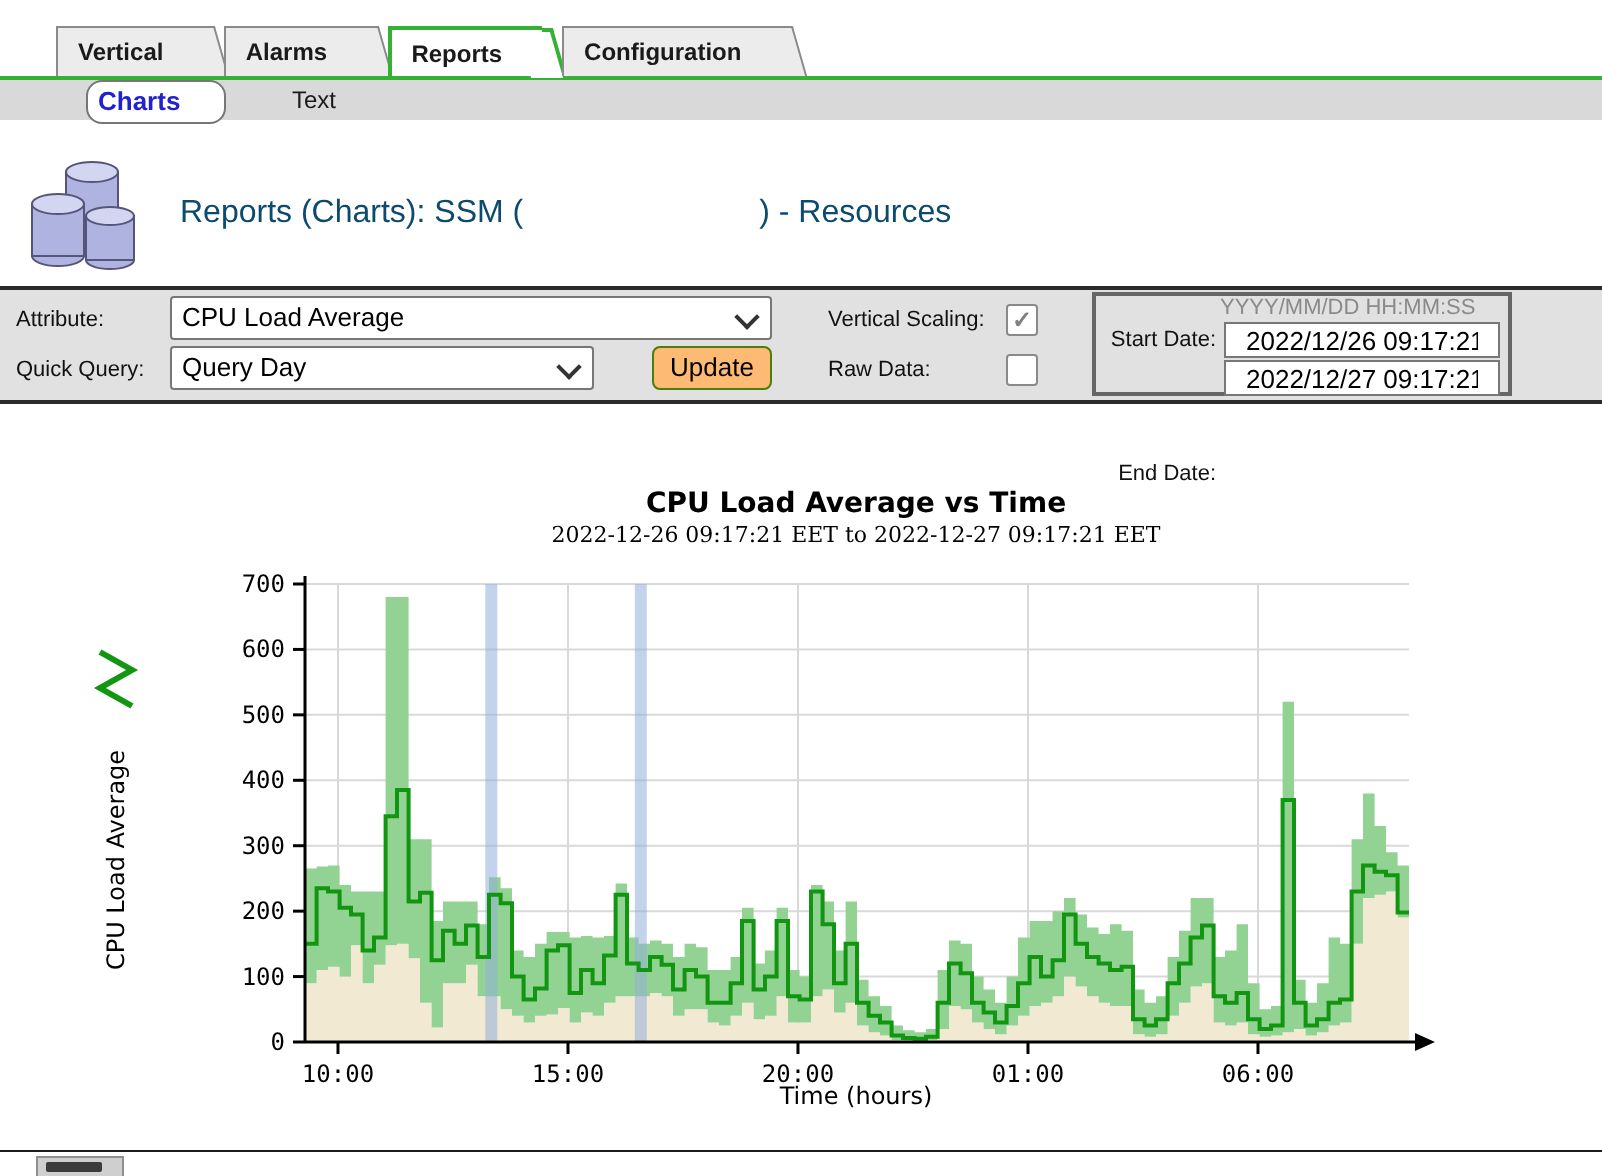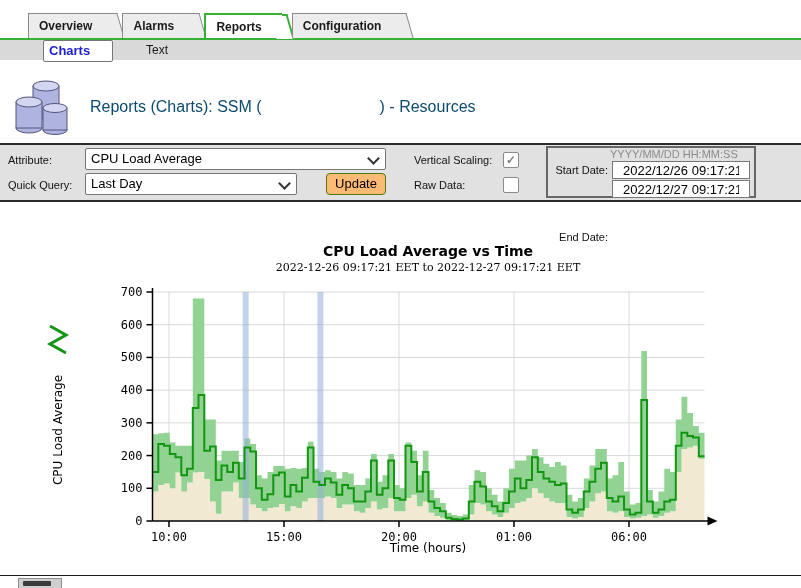--- a/index.html
+++ b/index.html
@@ -14,21 +14,21 @@
        font-size:12px;font-weight:bold;color:#1a1a1a;box-sizing:border-box;}
   .tab::after{content:"";position:absolute;top:-1px;right:-9px;width:16px;height:100%;
        background:#ececec;border:1px solid #8a8a8a;border-left:none;border-bottom:none;
        transform:skewX(16deg);z-index:-1;}
   .tab.active{background:#fff;border:2px solid #35b135;border-right:none;border-bottom:none;}
   .tab.active::after{background:#fff;border:2px solid #35b135;border-left:none;border-bottom:none;}
   .tab-underline{position:absolute;left:0;top:38px;width:801px;height:2px;background:#35b135;z-index:2;}
 
   .subbar{position:absolute;left:0;top:40px;width:801px;height:20px;background:#d9d9d9;z-index:1;}
   .subtab{position:absolute;top:0;height:20px;line-height:20px;font-size:12px;color:#1a1a1a;cursor:pointer;}
-  .subtab.sel{color:#2222cc;font-weight:bold;}
+  .subtab.sel{color:#2222cc;font-weight:bold;border-radius:8px;}
   .subtab.charts{left:43px;}
   .subtab.text{left:146px;}
 
   
   .hdr-icon{position:absolute;left:14px;top:80px;}
   .hdr-title{position:absolute;left:90px;top:98px;font-size:16px;color:#0c4a6e;white-space:nowrap;}
   .hdr-gap{display:inline-block;width:118px;}
 
   
   .formband{position:absolute;left:0;top:143px;width:801px;height:59px;background:#e1e1e1;
@@ -64,21 +64,21 @@
             border:1px solid #8f8f8f;border-bottom:none;box-sizing:border-box;}
   .taskicon .tin{margin:2px 10px 0 4px;height:5px;background:#3b3b3b;border-radius:1px;}
 </style>
 </head>
 <body>
 
 <div class="page">
 
   <div class="tabbar">
     <div class="tab">
-        <span>Overview</span>
+        <span>Vertical</span>
       </div>
     <div class="tab">
         <span>Alarms</span>
       </div>
     <div class="tab active">
         <span>Reports</span>
       </div>
     <div class="tab">
         <span>Configuration</span>
       </div>
@@ -106,21 +106,21 @@
   <div class="hdr-title"><span>Reports (Charts): SSM (</span><span class="hdr-gap"></span><span>) - Resources</span></div>
 
   <div class="formband">
     <span class="flabel" style="left:8px;top:9px;">Attribute:</span>
     <div class="sel" style="left:85px;top:3px;width:301px;">
       <span>CPU Load Average</span>
       <span class="chev"></span>
     </div>
     <span class="flabel" style="left:8px;top:34px;">Quick Query:</span>
     <div class="sel" style="left:85px;top:28px;width:212px;">
-      <span>Last Day</span>
+      <span>Query Day</span>
       <span class="chev"></span>
     </div>
     <div class="btn">Update</div>
 
     <span class="flabel" style="left:414px;top:9px;">Vertical Scaling:</span>
     <div class="cb" style="left:503px;top:7px;">✓</div>
     <span class="flabel" style="left:414px;top:34px;">Raw Data:</span>
     <div class="cb" style="left:503px;top:32px;"></div>
 
     <div class="datebox">

